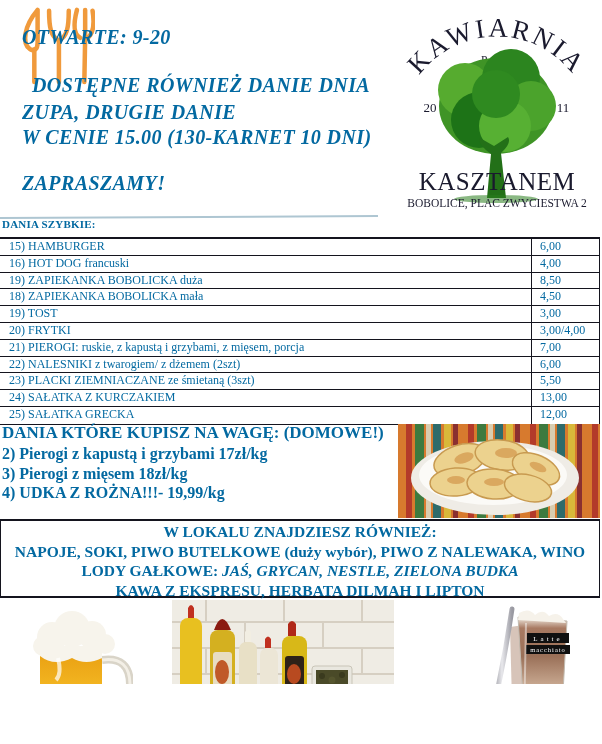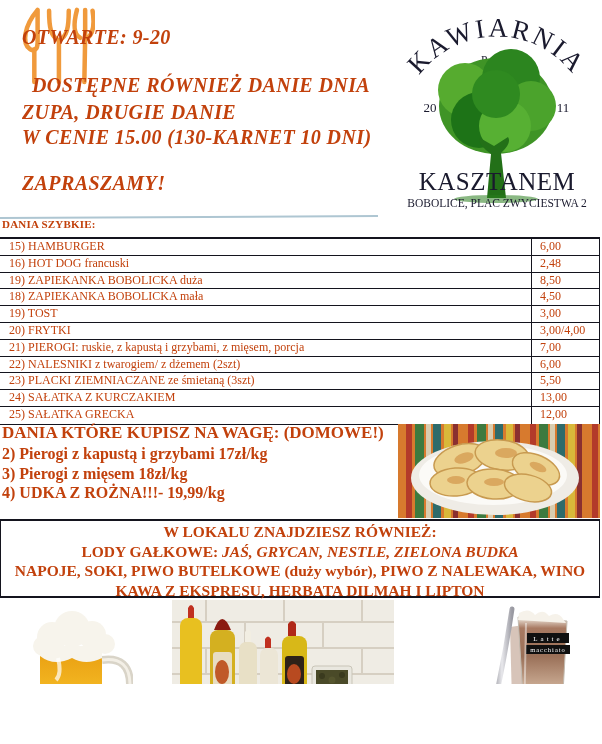--- a/index.html
+++ b/index.html
@@ -1,17 +1,17 @@
 <!DOCTYPE html>
 <html><head>
 <meta charset="utf-8">
 <style>
   html,body{margin:0;padding:0;background:#fff;}
   .page{position:relative;width:602px;height:684px;background:#fff;overflow:hidden;
-        font-family:"Liberation Serif",serif;color:#c2410c;}
+        font-family:"Liberation Serif",serif;color:#0369a1;}
 
   
   .cutlery{position:absolute;left:13px;top:2px;}
   .script-line{position:absolute;left:22px;font-style:italic;font-weight:bold;
                font-size:20px;letter-spacing:.4px;white-space:nowrap;}
   .hours{top:26px;}
   .promo1{top:74px;margin-left:10px;}
   .promo2{top:101px;}
   .promo3{top:126px;}
   .welcome{top:172px;}
@@ -110,21 +110,21 @@
   <div class="qtitle">DANIA SZYBKIE:</div>
   <div class="qtable">
 
       <div class="qrow">
         <div class="qname">15) HAMBURGER</div>
         <div class="qprice">6,00</div>
       </div>
 
       <div class="qrow">
         <div class="qname">16) HOT DOG francuski</div>
-        <div class="qprice">2,48</div>
+        <div class="qprice">4,00</div>
       </div>
 
       <div class="qrow">
         <div class="qname">19) ZAPIEKANKA BOBOLICKA  duża</div>
         <div class="qprice">8,50</div>
       </div>
 
       <div class="qrow">
         <div class="qname">18) ZAPIEKANKA BOBOLICKA  mała</div>
         <div class="qprice">4,50</div>
@@ -206,25 +206,25 @@
         <ellipse cx="108" cy="29" rx="11" ry="5"></ellipse>
         <ellipse cx="140" cy="43" rx="9" ry="4" transform="rotate(24 140 43)"></ellipse>
         <ellipse cx="96" cy="58" rx="10" ry="4"></ellipse>
         <ellipse cx="58" cy="56" rx="9" ry="4"></ellipse>
       </g>
     </svg>
   </div>
 
   <div class="alsobox">
     <div>W LOKALU ZNAJDZIESZ RÓWNIEŻ:</div>
+    <div>NAPOJE, SOKI, PIWO BUTELKOWE (duży wybór), PIWO Z NALEWAKA, WINO</div>
     <div>
       <span>LODY GAŁKOWE:</span>
       <span class="brands">JAŚ, GRYCAN, NESTLE, ZIELONA BUDKA</span>
     </div>
-    <div>NAPOJE, SOKI, PIWO BUTELKOWE (duży wybór), PIWO Z NALEWAKA, WINO</div>
     <div>KAWA Z EKSPRESU, HERBATA DILMAH I LIPTON</div>
   </div>
 
   <div class="beer-photo">
     <svg width="115" height="138" viewBox="0 0 115 138">
       <defs>
         <linearGradient id="beerg" x1="0" y1="0" x2="0" y2="1">
           <stop offset="0" stop-color="#e89c10"></stop>
           <stop offset=".45" stop-color="#f2b420"></stop>
           <stop offset="1" stop-color="#e8a714"></stop>

